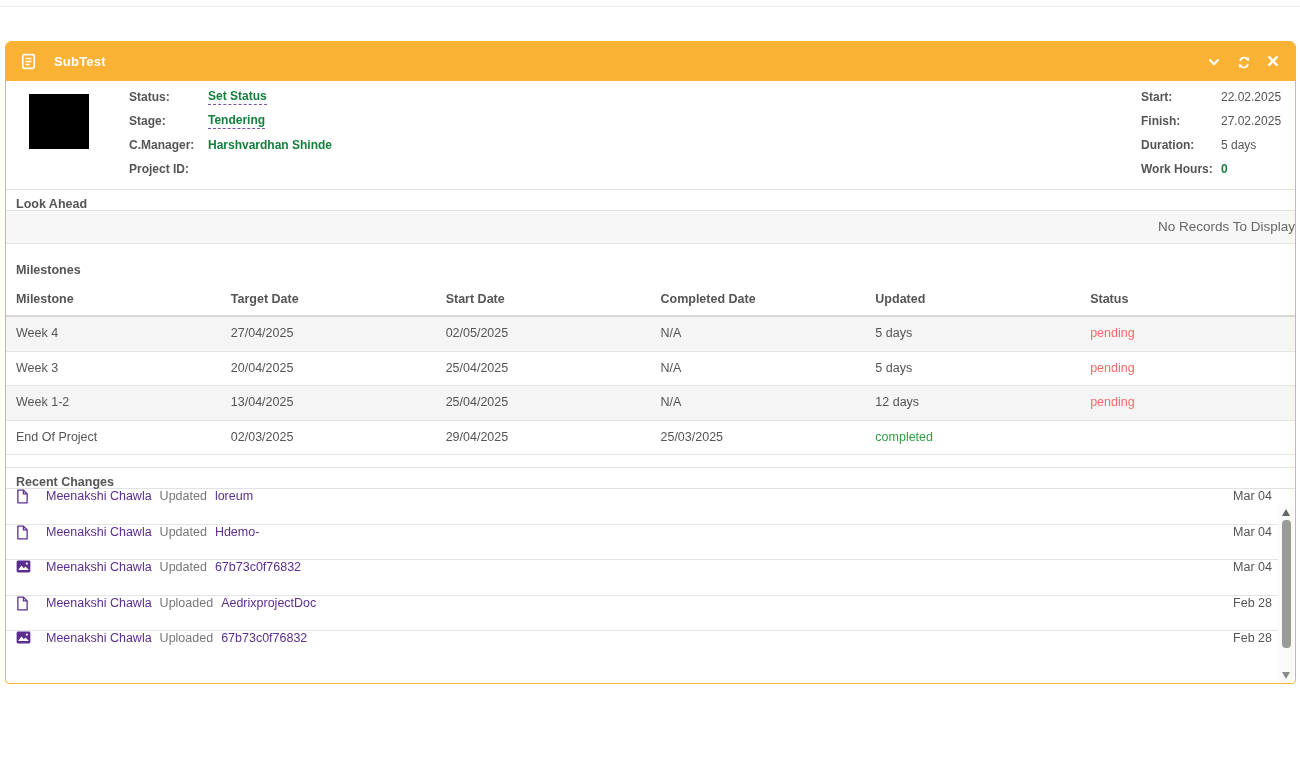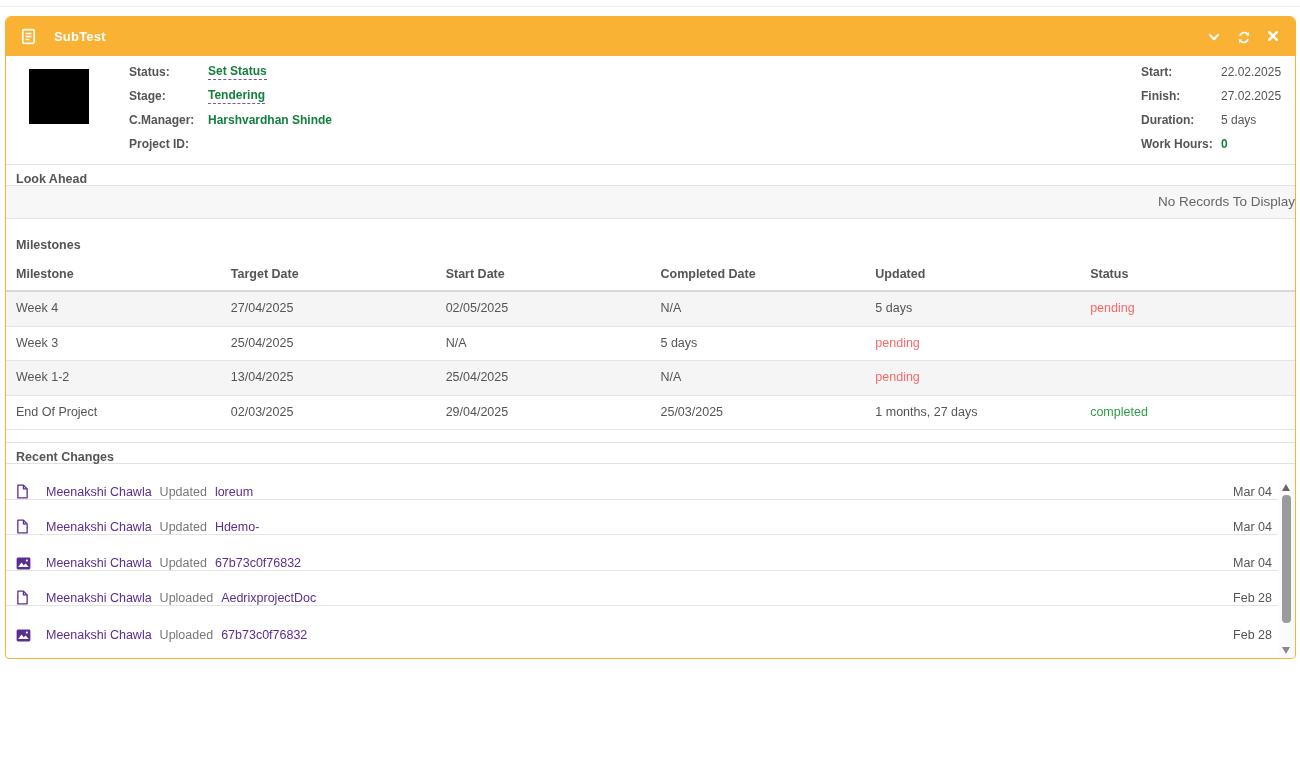--- a/index.html
+++ b/index.html
@@ -1,18 +1,18 @@
 <!DOCTYPE html>
 <html><head>
 <meta charset="utf-8">
 <style>
   html,body{margin:0;padding:0;background:#fff;}
   body{width:1300px;height:760px;position:relative;font-family:"Liberation Sans",sans-serif;-webkit-font-smoothing:antialiased;}
   .top-rule{position:absolute;left:0;top:6px;width:100%;height:1px;background:#ececec;}
-  .panel{position:absolute;left:5px;top:16px;width:1291px;height:643px;box-sizing:border-box;
+  .panel{position:absolute;left:5px;top:41px;width:1291px;height:643px;box-sizing:border-box;
          background:#fff;border:1px solid #F9B234;border-radius:6px 6px 4px 4px;overflow:hidden;}
   
   .titlebar{height:39px;background:#F9B234;display:flex;align-items:center;padding:0 14px;box-sizing:border-box;}
   .tb-icon{display:inline-flex;width:17px;height:17px;}
   .tb-title{color:#fff;font-size:13px;font-weight:bold;margin-left:17px;letter-spacing:.2px;}
   .tb-right{margin-left:auto;display:flex;align-items:center;gap:16px;}
   .tb-btn{display:inline-flex;width:14px;height:14px;cursor:pointer;}
   
   .hdrsec{height:108px;position:relative;background:#fff;}
   .thumb{position:absolute;left:23px;top:13px;width:60px;height:55px;background:#000;}
@@ -35,21 +35,21 @@
   
   .ms-head,.ms-row{display:grid;grid-template-columns:repeat(6,1fr);box-sizing:border-box;}
   .ms-head{height:34px;line-height:32px;font-weight:bold;color:#555;font-size:12.5px;border-bottom:2px solid #d8d8d8;}
   .ms-row{height:34.5px;line-height:33px;font-size:12.5px;color:#555;border-bottom:1px solid #e4e4e4;background:#fff;}
   .ms-row.alt{background:#f5f5f5;}
   .ms-cell{padding-left:10px;white-space:nowrap;overflow:hidden;}
   .st-pending{color:#f8696a;}
   .st-completed{color:#2e9e44;}
   
   .rc-list{width:calc(100% - 17px);}
-  .rc-item{height:35.6px;display:flex;align-items:flex-end;box-sizing:border-box;padding:0 4px 0 10px;
+  .rc-item{height:35.6px;display:flex;align-items:flex-start;box-sizing:border-box;padding:0 4px 0 10px;
            border-bottom:1px solid #e4e4e4;font-size:12.5px;}
   .rc-icon{display:inline-flex;width:17px;margin-right:13px;}
   .rc-user{font-weight:normal;}
   .rc-action{color:#777;margin-left:8px;}
   .rc-object{margin-left:8px;}
   .rc-date{margin-left:auto;color:#555;padding-right:2px;}
   
   .sbar{position:absolute;right:1px;top:463px;width:15px;height:178px;background:#fbfbfb;}
   .sb-up,.sb-down{position:absolute;left:3px;width:0;height:0;border-left:4.5px solid transparent;border-right:4.5px solid transparent;cursor:pointer;}
   .sb-up{top:4px;border-bottom:7px solid #666;}
@@ -141,38 +141,39 @@
       <div class="ms-row alt">
         <div class="ms-cell">Week 4</div>
         <div class="ms-cell">27/04/2025</div>
         <div class="ms-cell">02/05/2025</div>
         <div class="ms-cell">N/A</div>
         <div class="ms-cell">5 days</div>
         <div class="ms-cell st-pending">pending</div>
       </div>
       <div class="ms-row">
         <div class="ms-cell">Week 3</div>
+        <div class="ms-cell">20/04/2025</div>
         <div class="ms-cell">25/04/2025</div>
         <div class="ms-cell">N/A</div>
         <div class="ms-cell">5 days</div>
         <div class="ms-cell st-pending">pending</div>
       </div>
       <div class="ms-row alt">
         <div class="ms-cell">Week 1-2</div>
         <div class="ms-cell">13/04/2025</div>
         <div class="ms-cell">25/04/2025</div>
         <div class="ms-cell">N/A</div>
+        <div class="ms-cell">12 days</div>
         <div class="ms-cell st-pending">pending</div>
       </div>
       <div class="ms-row">
         <div class="ms-cell">End Of Project</div>
         <div class="ms-cell">02/03/2025</div>
         <div class="ms-cell">29/04/2025</div>
         <div class="ms-cell">25/03/2025</div>
-        <div class="ms-cell">1 months, 27 days</div>
         <div class="ms-cell st-completed">completed</div>
       </div>
     </div>
 
   <div class="gap13"></div>
 
   <div class="secbar b-top b-bot">
     <span>Recent Changes</span>
   </div>
   <div class="rc-list" id="rc-list">

